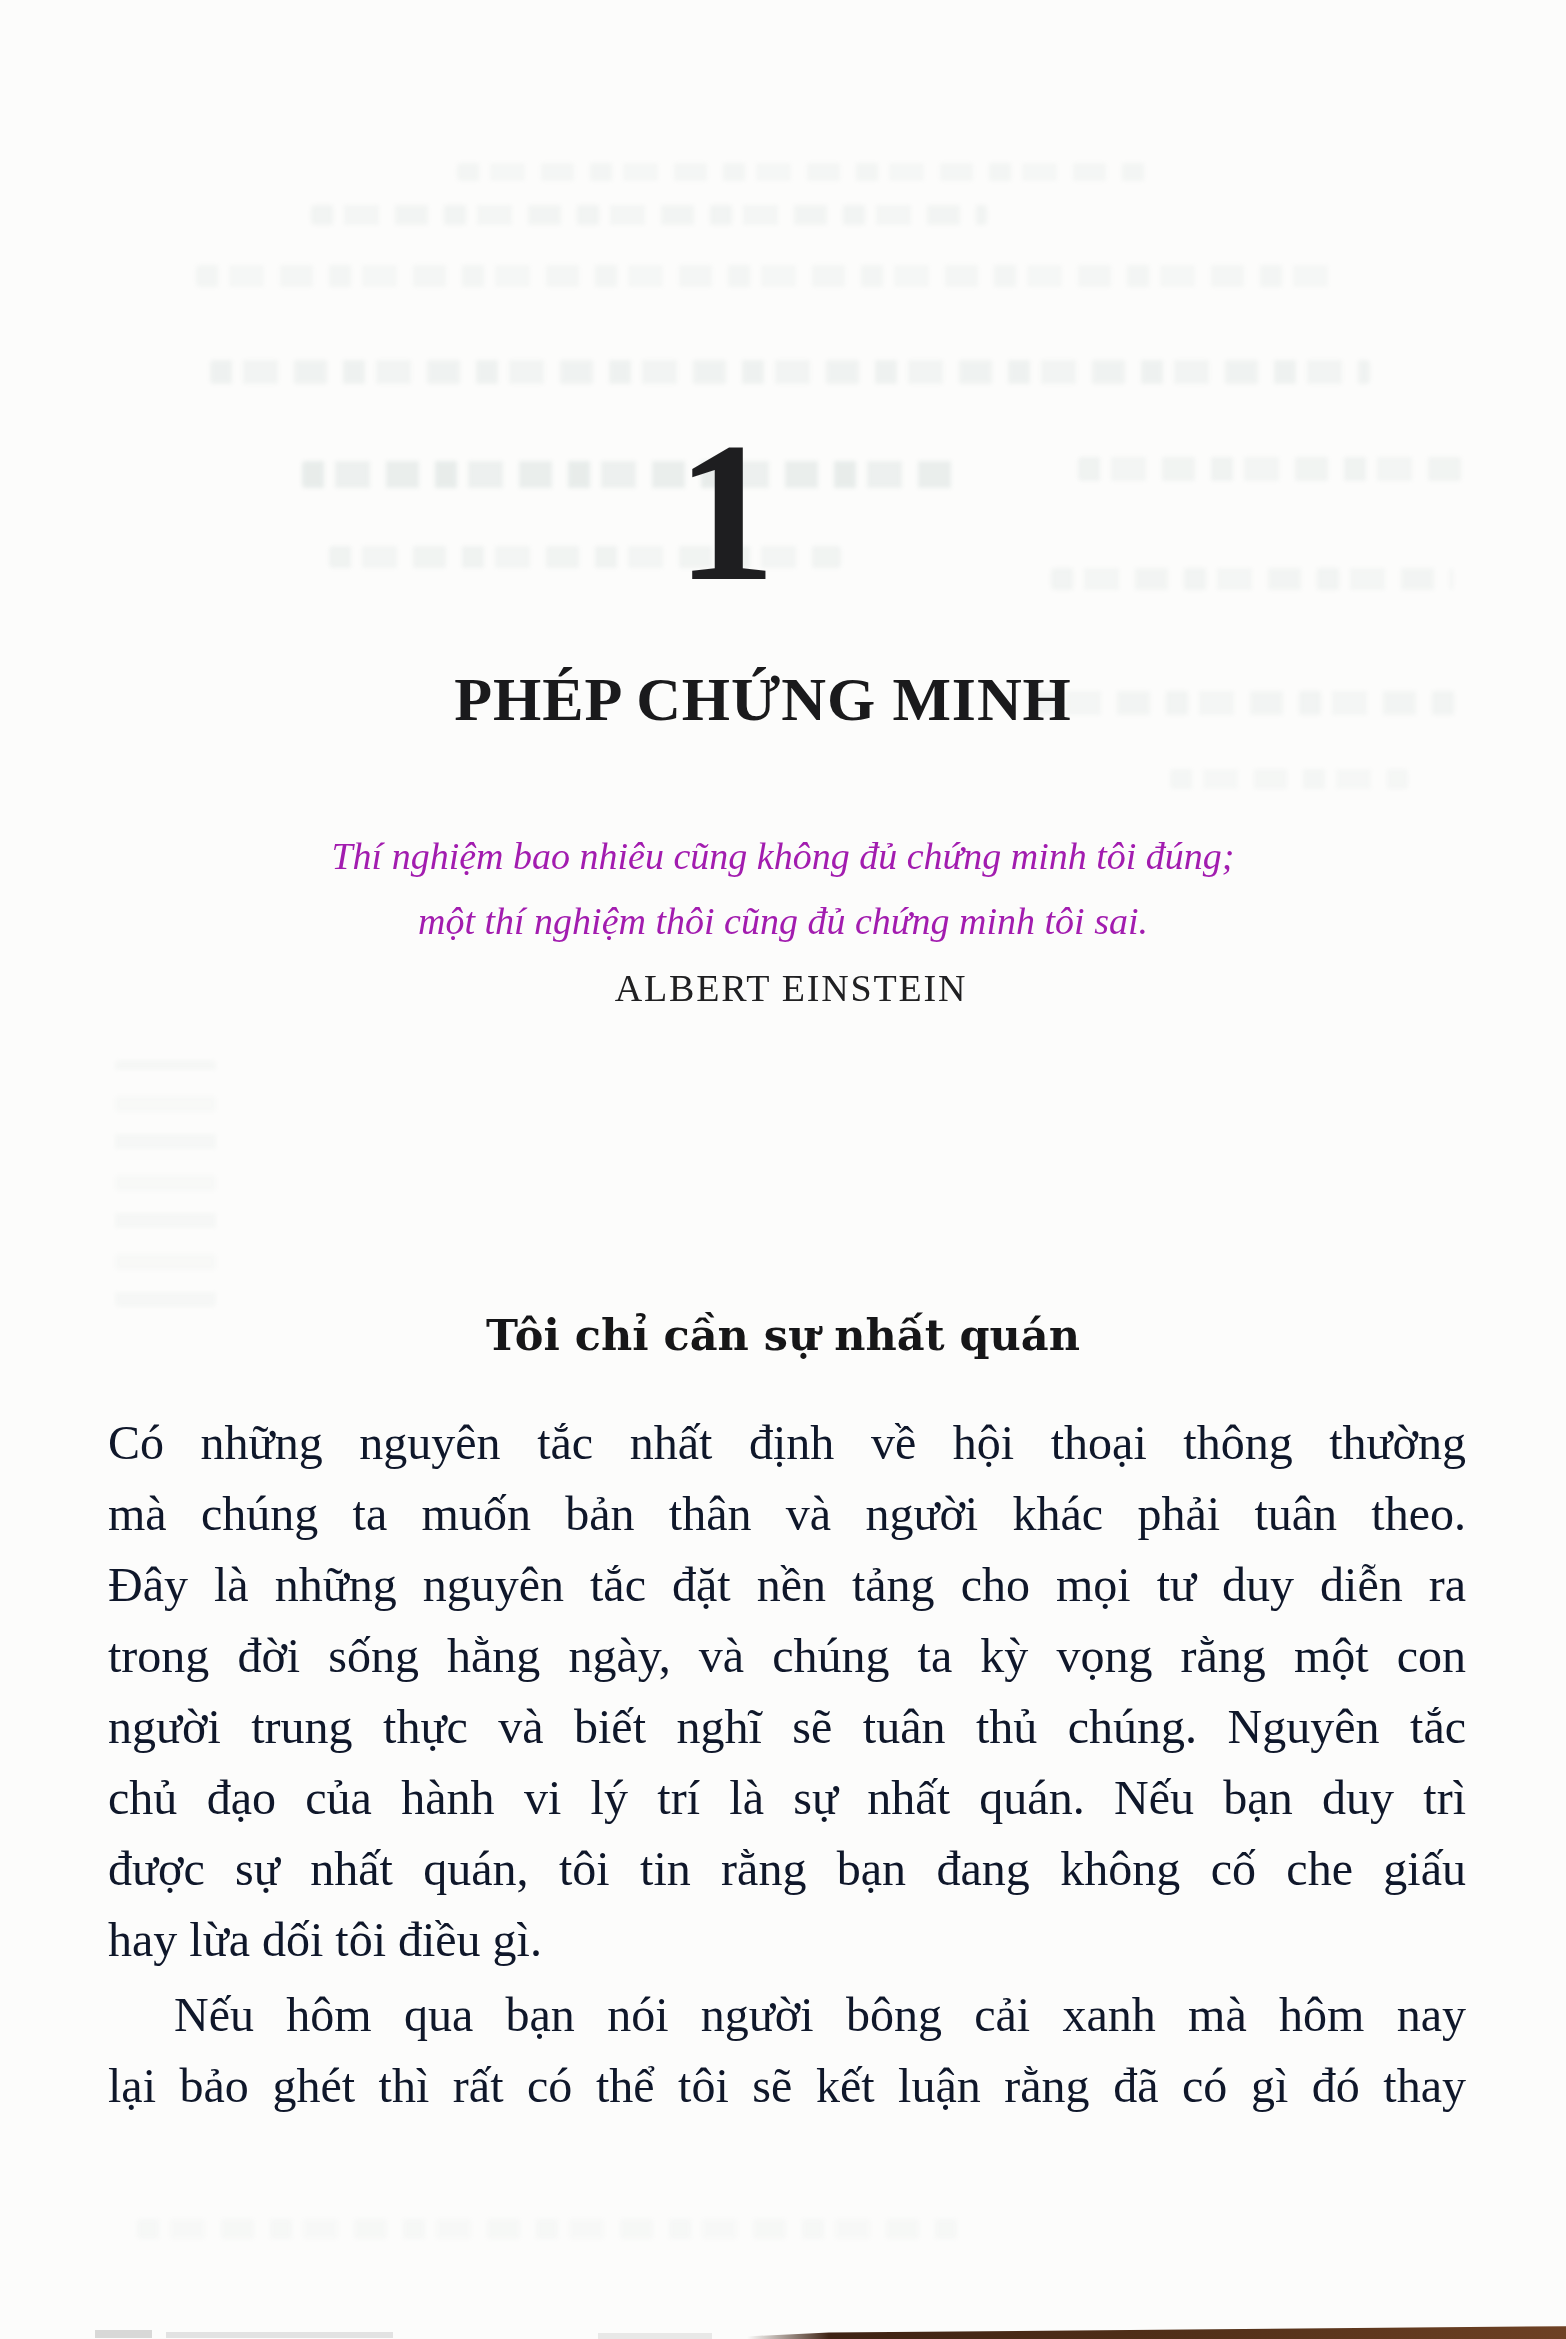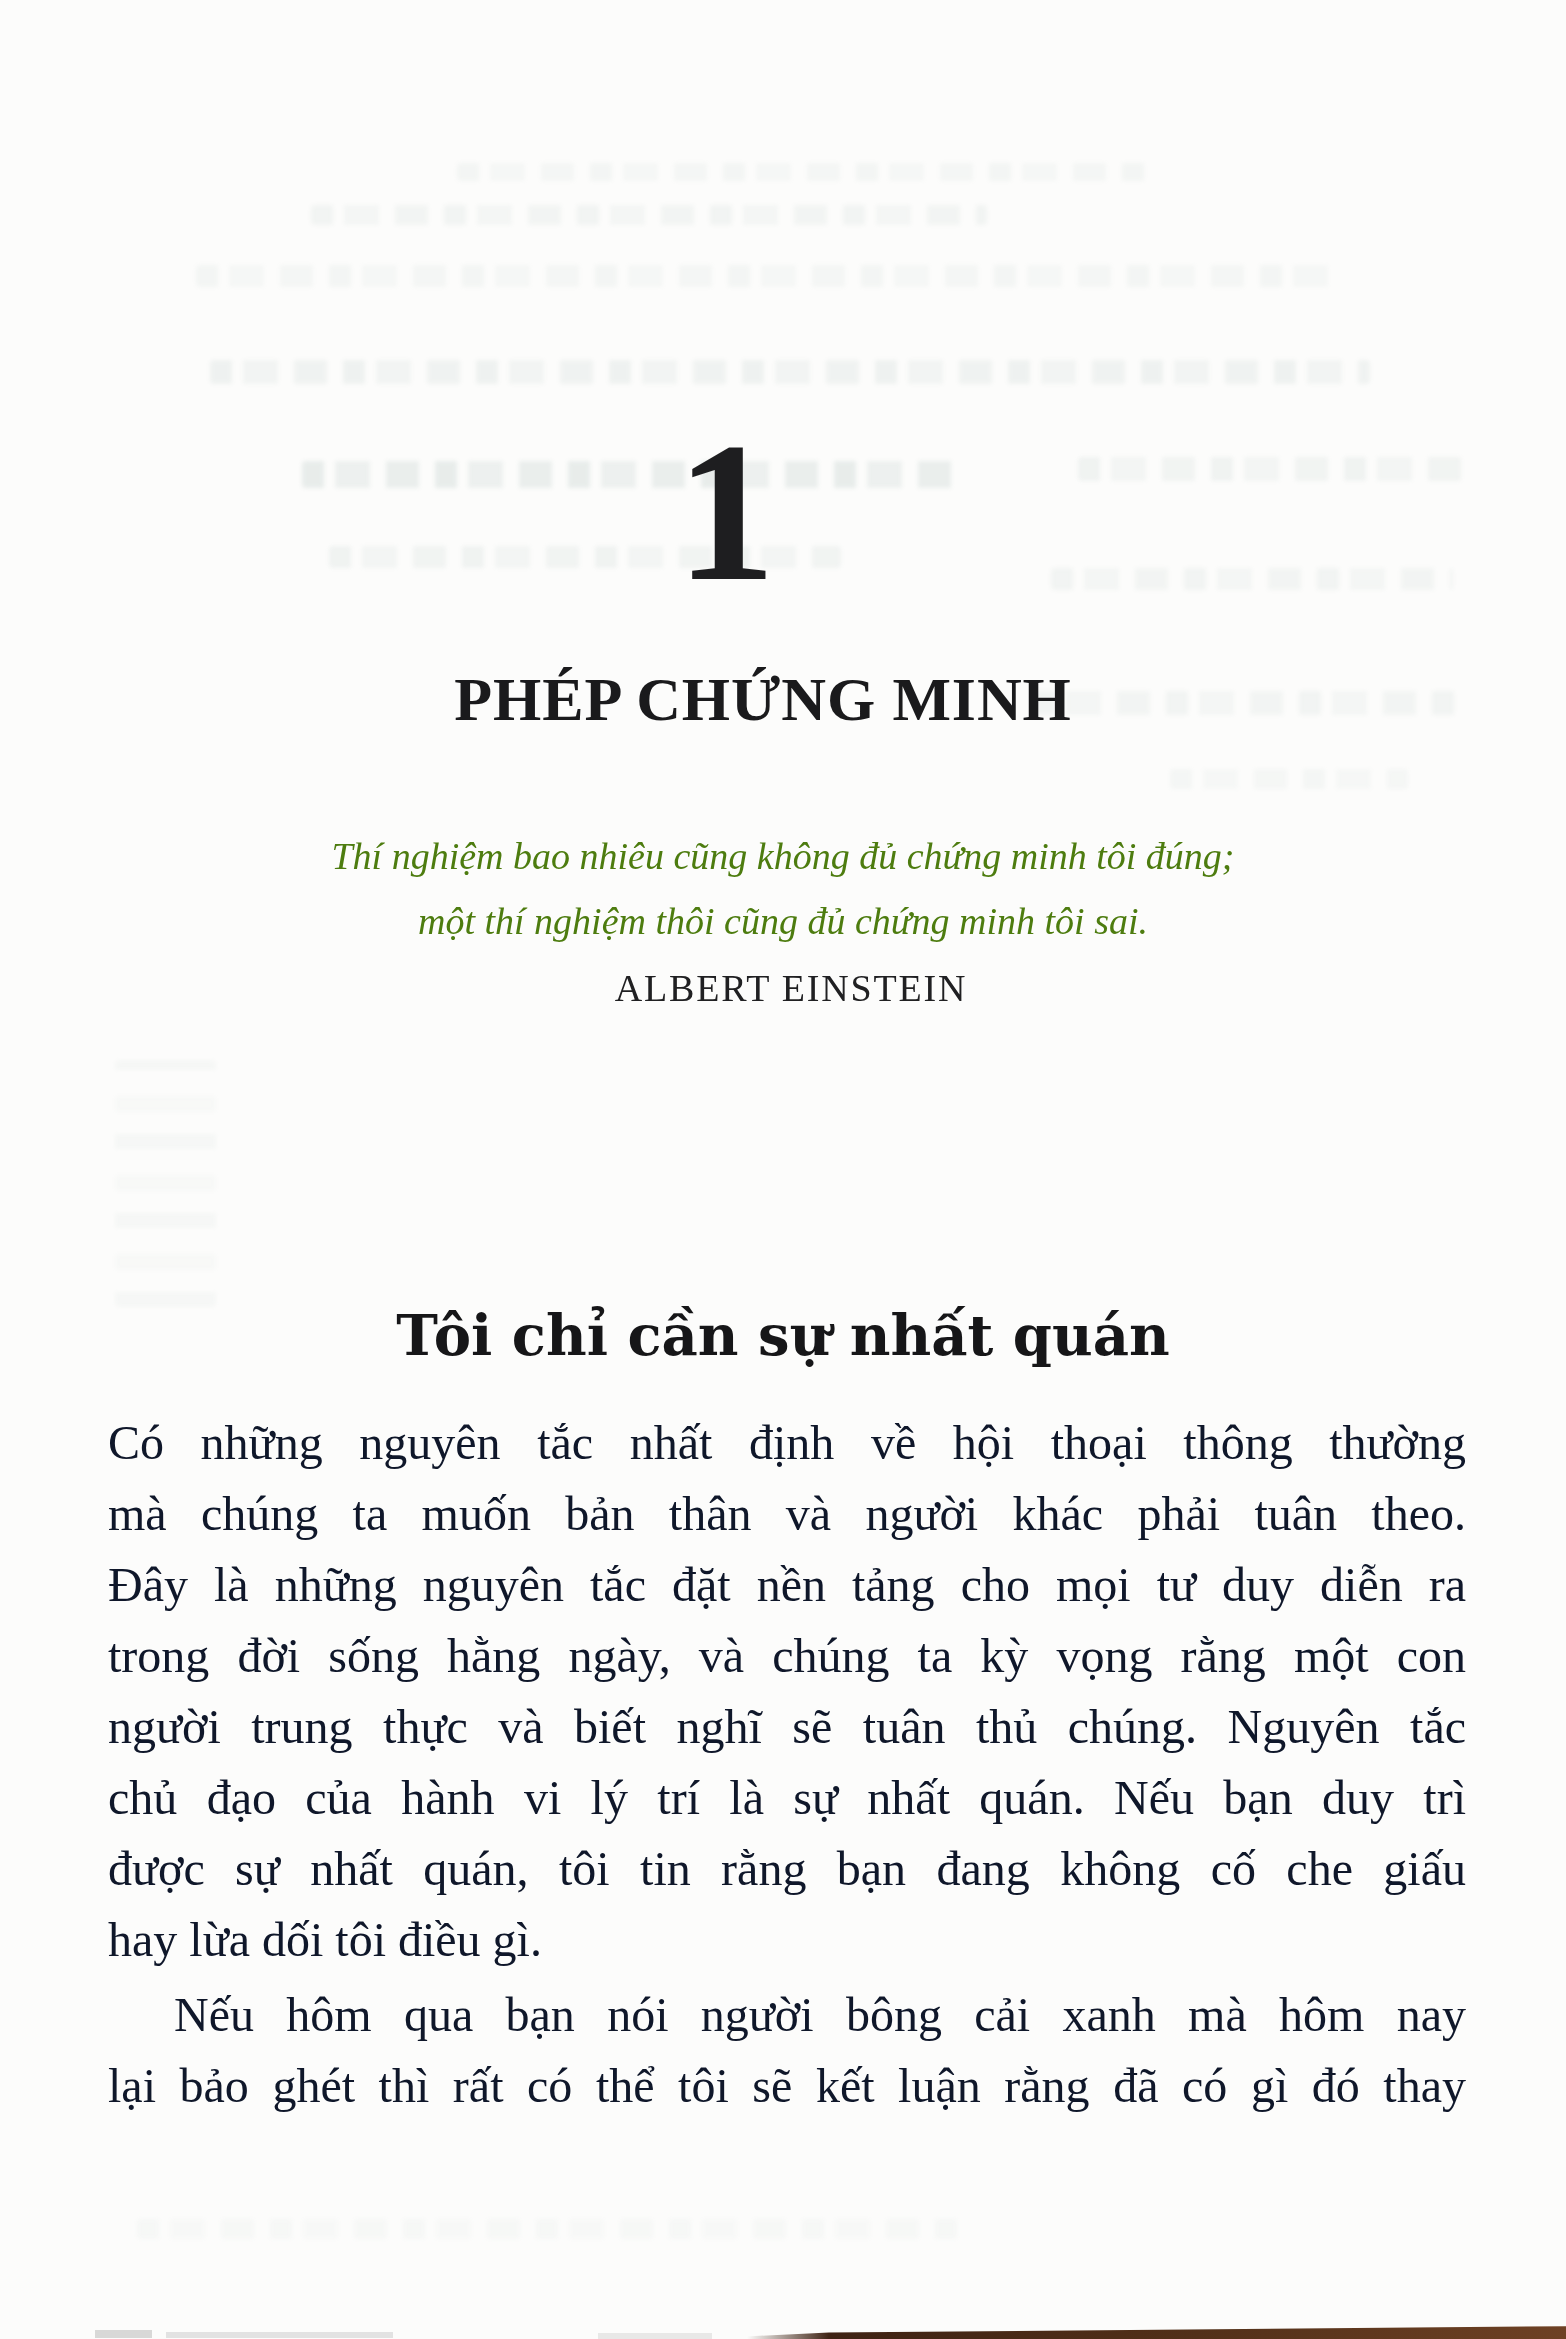--- a/index.html
+++ b/index.html
@@ -55,41 +55,41 @@
     position: absolute;
     top: 824px;
     left: 0;
     width: 1566px;
     text-align: center;
   }
   .epigraph .ep-line {
     font-style: italic;
     font-size: 38px;
     line-height: 65px;
-    color: #4d7c0f;
+    color: #a21caf;
   }
   .epigraph .ep-attribution {
     font-style: normal;
     font-size: 38px;
     line-height: 68px;
     letter-spacing: 1.8px;
     color: #202022;
     padding-left: 16px;
   }
 
   
   .section-heading {
     position: absolute;
     top: 1308px;
     left: 0;
     width: 1566px;
     margin: 0;
     text-align: center;
     font-family: "DejaVu Serif", serif;
-    font-size: 56px;
+    font-size: 43px;
     line-height: 55px;
     font-weight: 700;
     color: #161618;
   }
 
   
   .body-text {
     position: absolute;
     top: 1407px;
     left: 108px;

